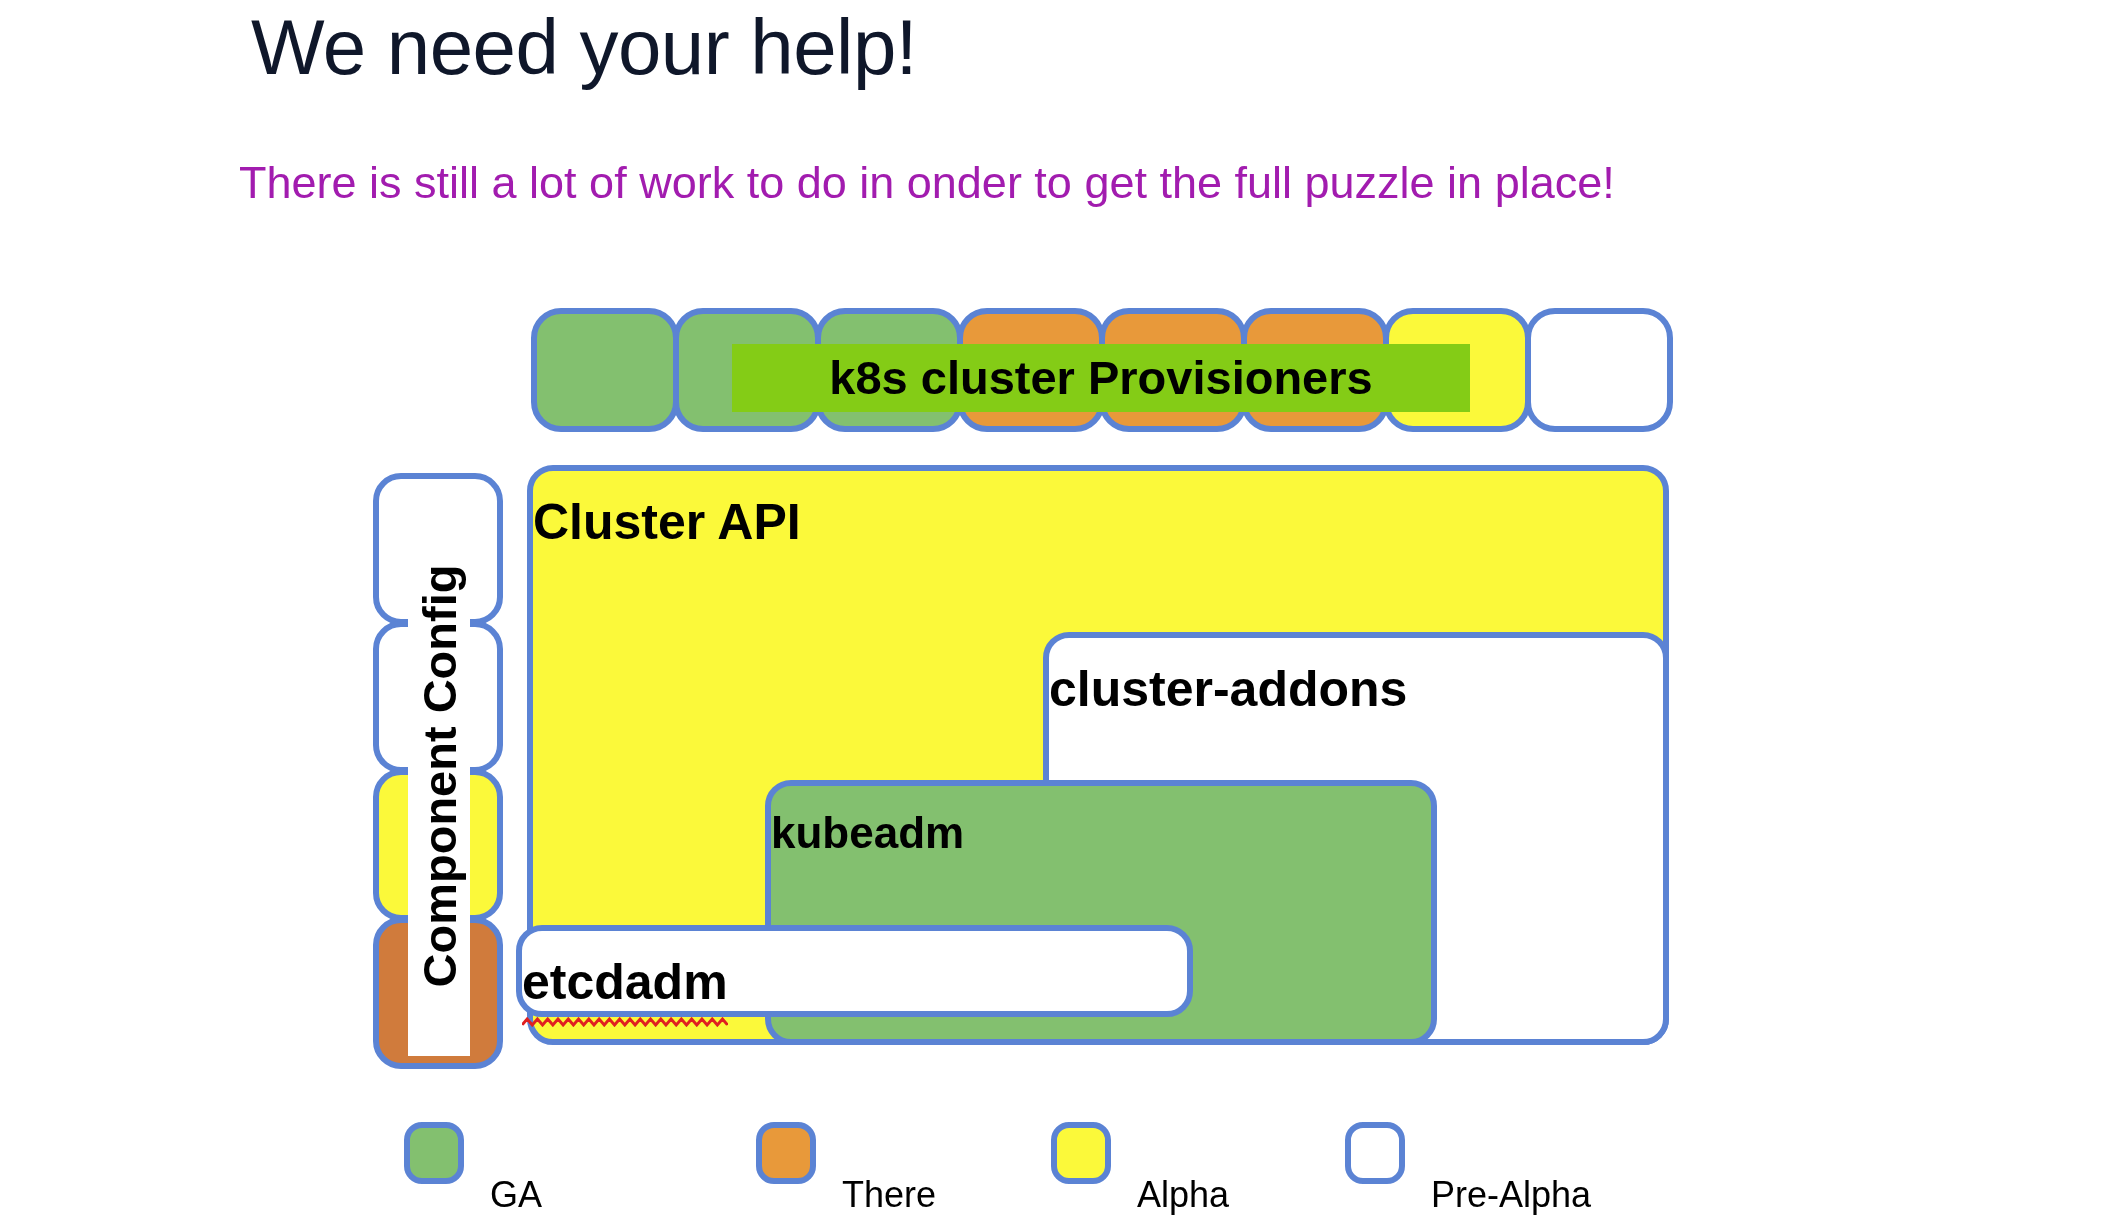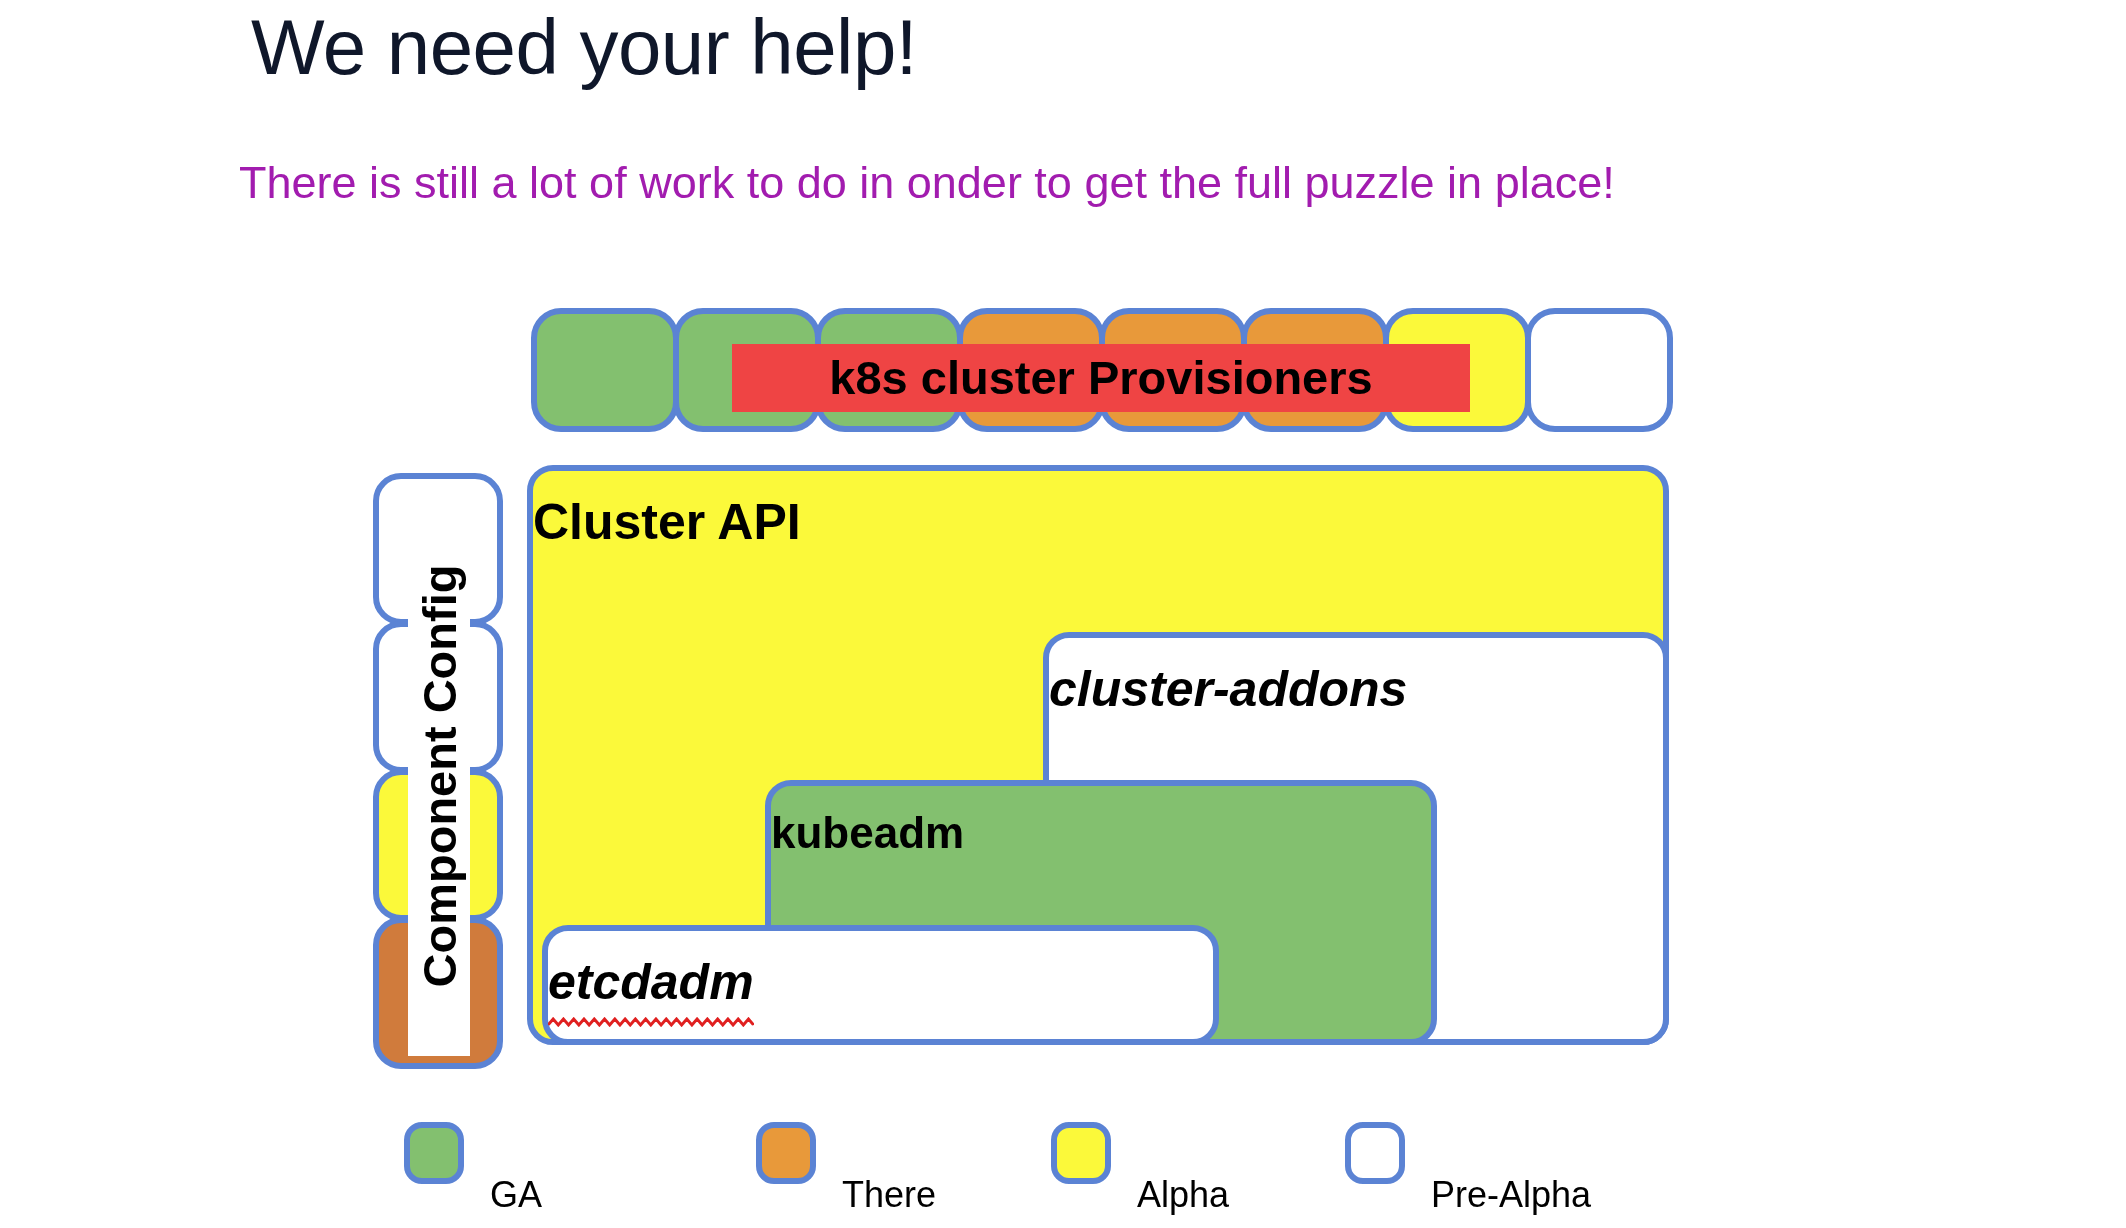--- a/index.html
+++ b/index.html
@@ -44,21 +44,21 @@
     position: absolute;
     box-sizing: border-box;
     border: 6px solid #5b83d4;
     border-radius: 26px;
     background: #ffffff;
   }
   .fill-ga       { background: #83c06f; }
   .fill-beta     { background: #e8993a; }
   .fill-beta-dk  { background: #d07b3c; }
   .fill-alpha    { background: #fbf93a; }
-  .fill-prealpha { background: #ffffff; font-style: italic; }
+  .fill-prealpha { background: #ffffff; }
 
   .card-label {
     position: absolute;
     width: 100%;
     text-align: left;
     font-weight: bold;
     color: #000;
     white-space: nowrap;
   }
 
@@ -69,21 +69,21 @@
     height: 124px;
     top: 308px;
     border-radius: 30px;
   }
   #provisioner-banner {
     position: absolute;
     left: 732px;
     top: 344px;
     width: 738px;
     height: 68px;
-    background: #ef4444;
+    background: #84cc16;
     z-index: 40;
   }
   #provisioner-banner-text {
     position: absolute;
     left: 0;
     top: 0;
     width: 738px;
     height: 68px;
     line-height: 68px;
     text-align: center;
@@ -118,21 +118,21 @@
     font-size: 47px;
     font-weight: bold;
     white-space: nowrap;
     color: #000;
   }
 
   
   #cluster-api-box   { left: 527px;  top: 465px; width: 1142px; height: 580px; z-index: 10; }
   #cluster-addons-box{ left: 1043px; top: 632px; width: 626px;  height: 413px; z-index: 20; }
   #kubeadm-box       { left: 765px;  top: 780px; width: 672px;  height: 265px; z-index: 30; }
-  #etcdadm-box       { left: 542px;  top: 925px; width: 677px;  height: 120px; z-index: 35; }
+  #etcdadm-box       { left: 516px;  top: 925px; width: 677px;  height: 92px; z-index: 35; }
 
   #cluster-api-label    { top: 22px;  font-size: 50px; }
   #cluster-addons-label { top: 22px;  font-size: 50px; }
   #kubeadm-label        { top: 22px;  font-size: 44px; }
   #etcdadm-label        { top: 22px;  font-size: 50px; }
 
   .squiggle-wrap { position: relative; display: inline-block; }
   .squiggle {
     position: absolute;
     left: 0;

